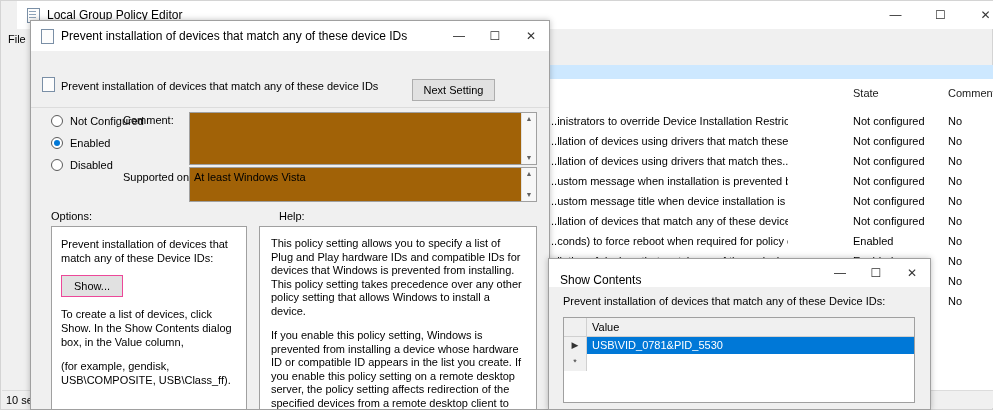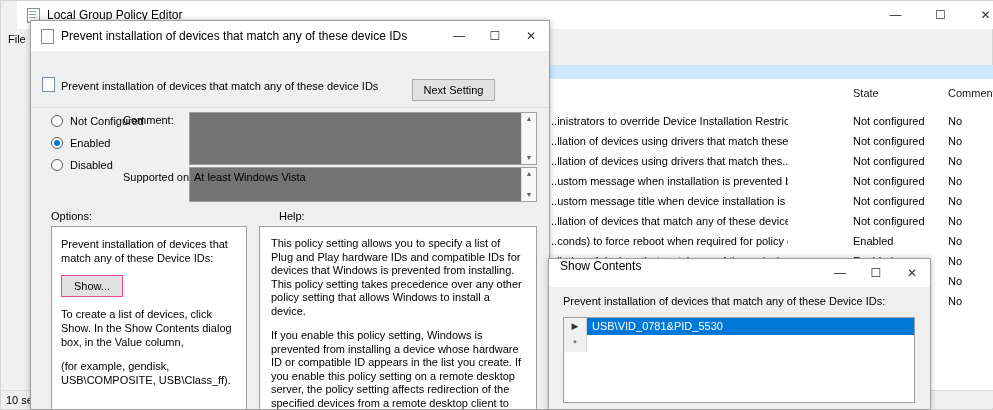--- a/index.html
+++ b/index.html
@@ -292,21 +292,21 @@
     position: absolute;
     left: 92px; top: 7px;
     font-size: 11px;
   }
   .lbl-supported {
     position: absolute;
     left: 92px; top: 64px;
     font-size: 11px;
   }
   .textbox {
-    background: #737373;
+    background: #a16207;
     border: 1px solid #a0a0a0;
     box-sizing: border-box;
     position: absolute;
     font-size: 11px;
   }
   .comment-box {
     left: 158px; top: 5px;
     width: 348px; height: 53px;
   }
   .supported-box {
@@ -393,21 +393,21 @@
     box-sizing: border-box;
     overflow: hidden;
   }
   .sc-titlebar {
     position: absolute;
     left: 0; top: 0;
     width: 100%;
     height: 28px;
     background: #ffffff;
     display: flex;
-    align-items: flex-start;
+    align-items: flex-end;
   }
   .sc-title-text {
     font-size: 12px;
     margin-left: 11px;
   }
   .sc-winbtns {
     position: absolute;
     right: 0; top: 0;
     height: 28px;
     display: flex;
@@ -643,20 +643,24 @@
     <div class="sc-winbtns">
       <div class="winbtn">—</div>
       <div class="winbtn">☐</div>
       <div class="winbtn close">✕</div>
     </div>
   </div>
 
   <span class="sc-label">Prevent installation of devices that match any of these Device IDs:</span>
 
   <div class="sc-grid">
+    <div class="sc-grid-header">
+      <span class="corner"></span>
+      <span class="hcell">Value</span>
+    </div>
     <div class="sc-grid-row selected">
       <span class="rowhdr">▶</span>
       <span class="cell">USB\VID_0781&amp;PID_5530</span>
     </div>
     <div class="sc-grid-row">
       <span class="rowhdr">*</span>
       <span class="cell"></span>
     </div>
   </div>
 </div>

